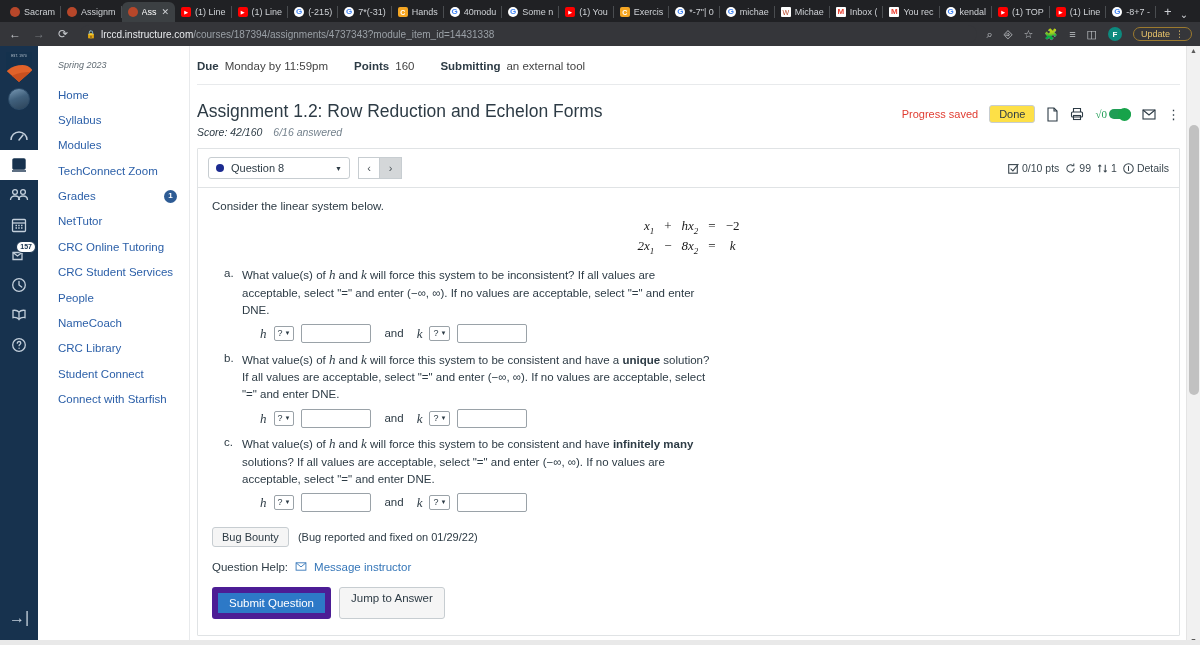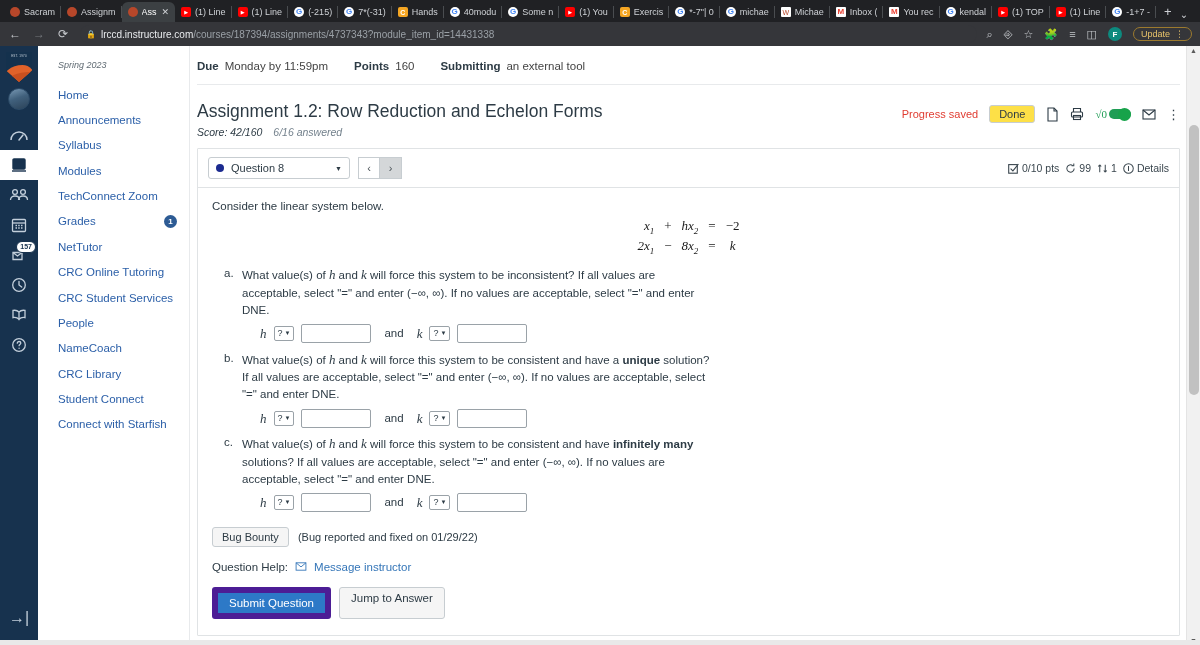--- a/index.html
+++ b/index.html
@@ -352,21 +352,21 @@
       <div class="tab">
         <span class="tab-favicon fav-yt"></span>
         <span class="tab-title">(1) TOP</span>
       </div>
       <div class="tab">
         <span class="tab-favicon fav-yt"></span>
         <span class="tab-title">(1) Line</span>
       </div>
       <div class="tab">
         <span class="tab-favicon fav-g">G</span>
-        <span class="tab-title">-1+7 -</span>
+        <span class="tab-title">-8+7 -</span>
       </div>
       <span class="tab-new">+</span>
       <span class="win-controls">
         <span>⌄</span>
       </span>
     </div>
   <div class="toolbar">
     <span class="nav-btn">←</span>
     <span class="nav-btn disabled">→</span>
     <span class="nav-btn">⟳</span>
@@ -457,23 +457,20 @@
       </svg>
     </div>
     <div class="gn-collapse">→|</div>
   </div>
 
   <div class="course-nav">
     <div class="term">Spring 2023</div>
     <div id="course-nav-list">
         <div class="cn-item">
           <span>Home</span>
-        </div>
-        <div class="cn-item">
-          <span>Announcements</span>
         </div>
         <div class="cn-item">
           <span>Syllabus</span>
         </div>
         <div class="cn-item">
           <span>Modules</span>
         </div>
         <div class="cn-item">
           <span>TechConnect Zoom</span>
         </div>

